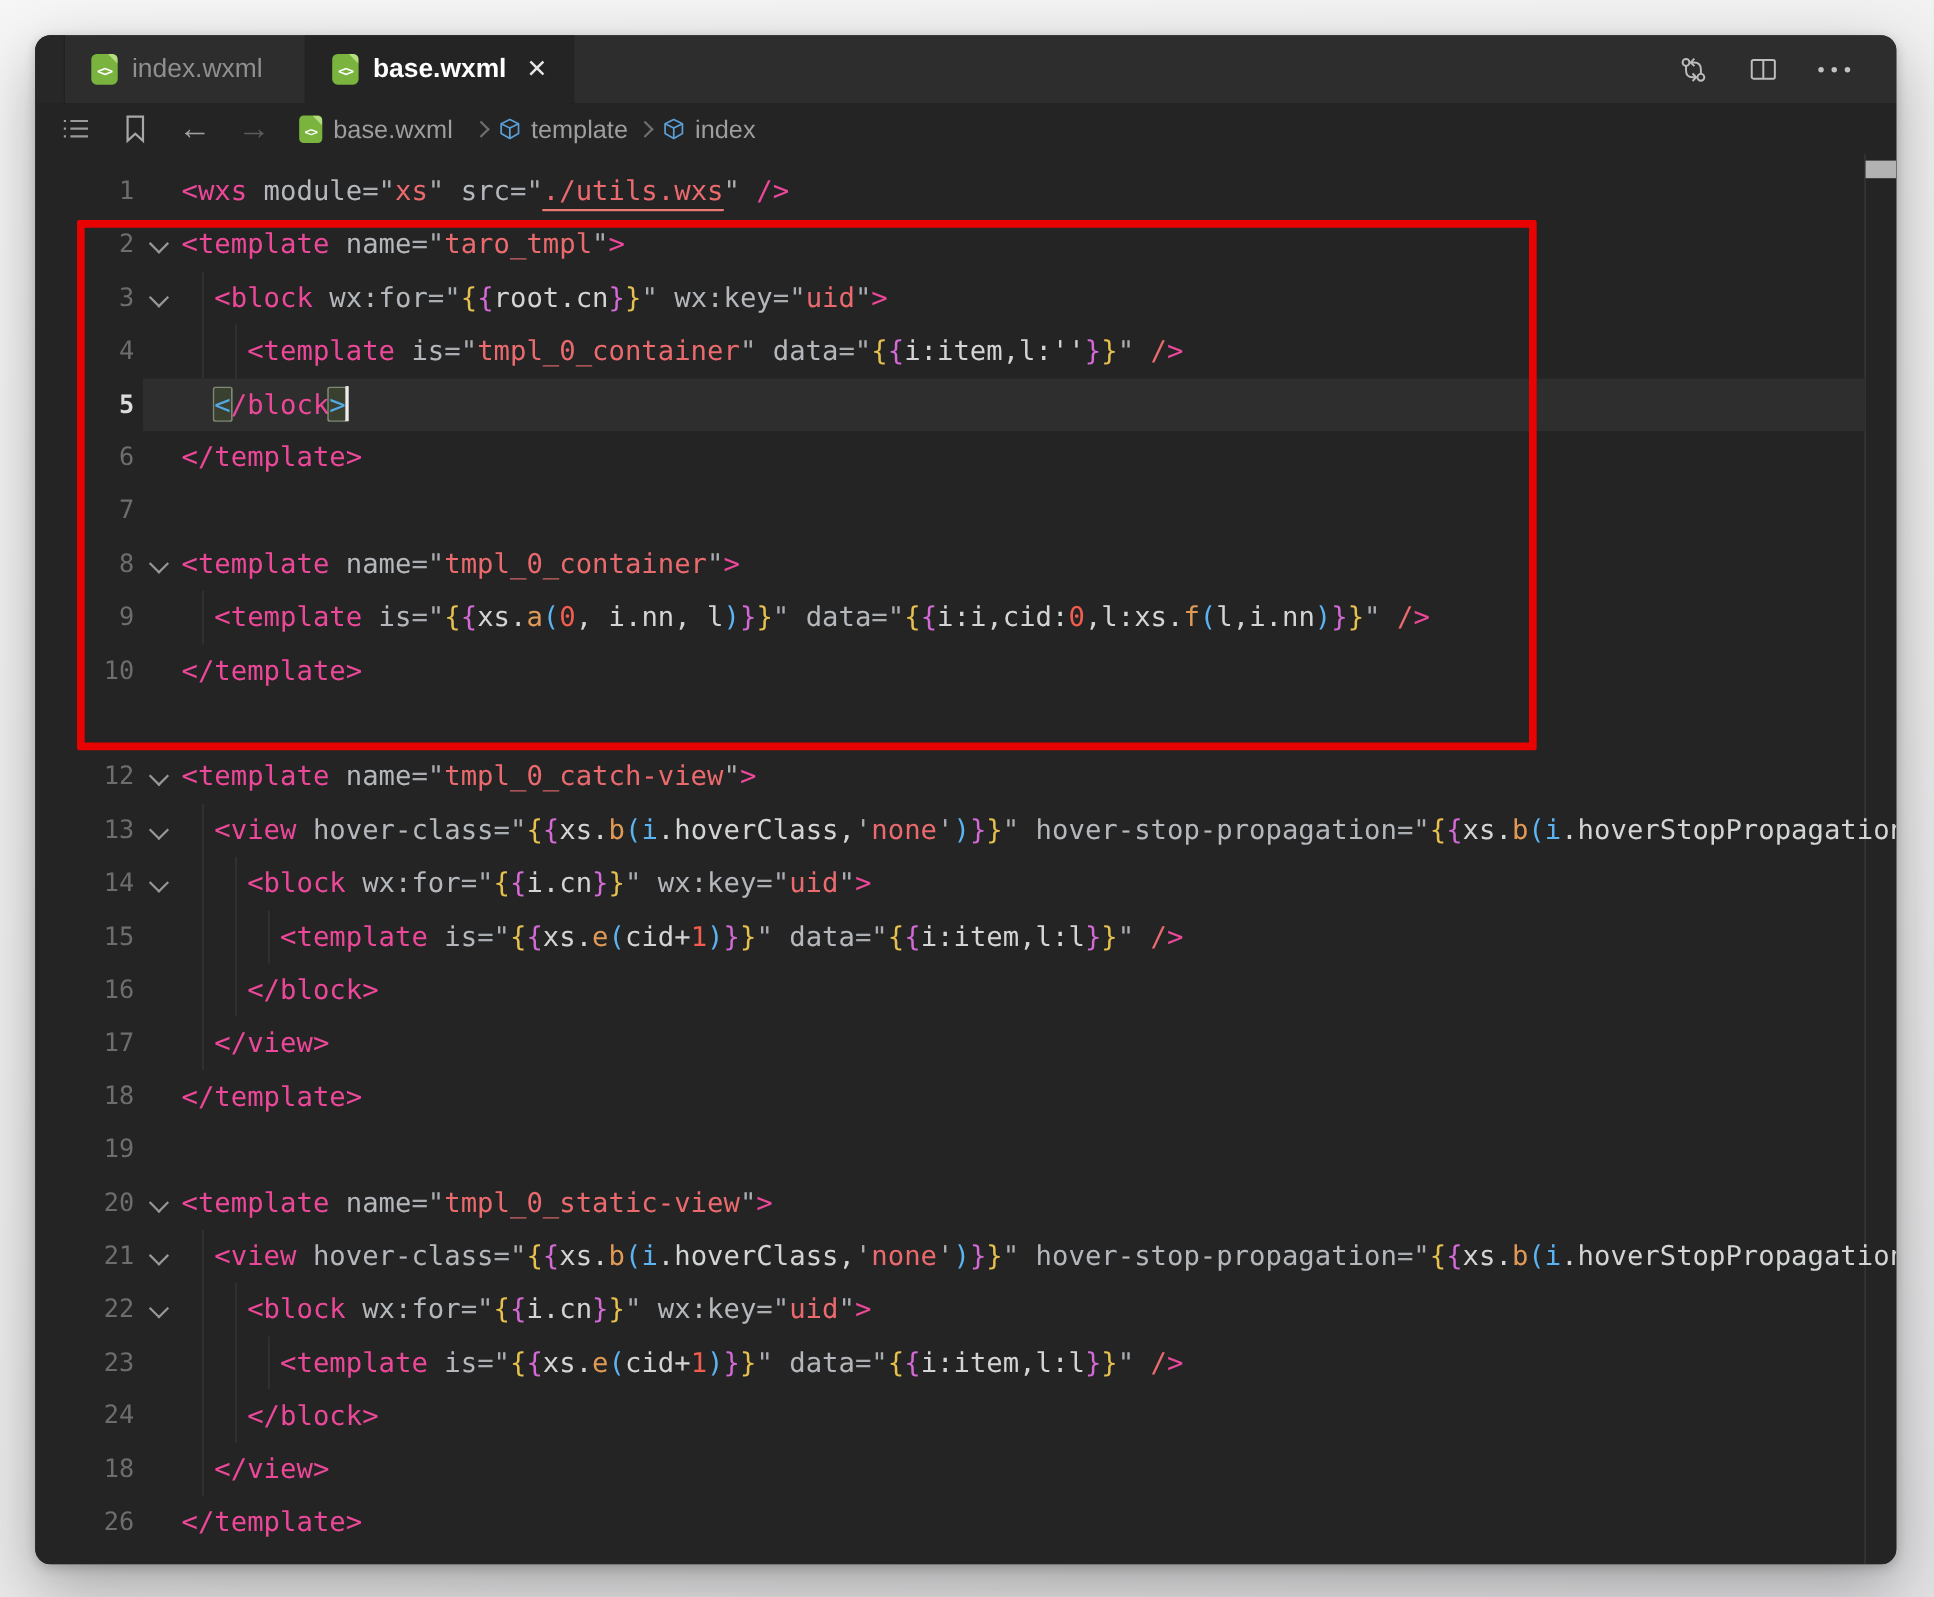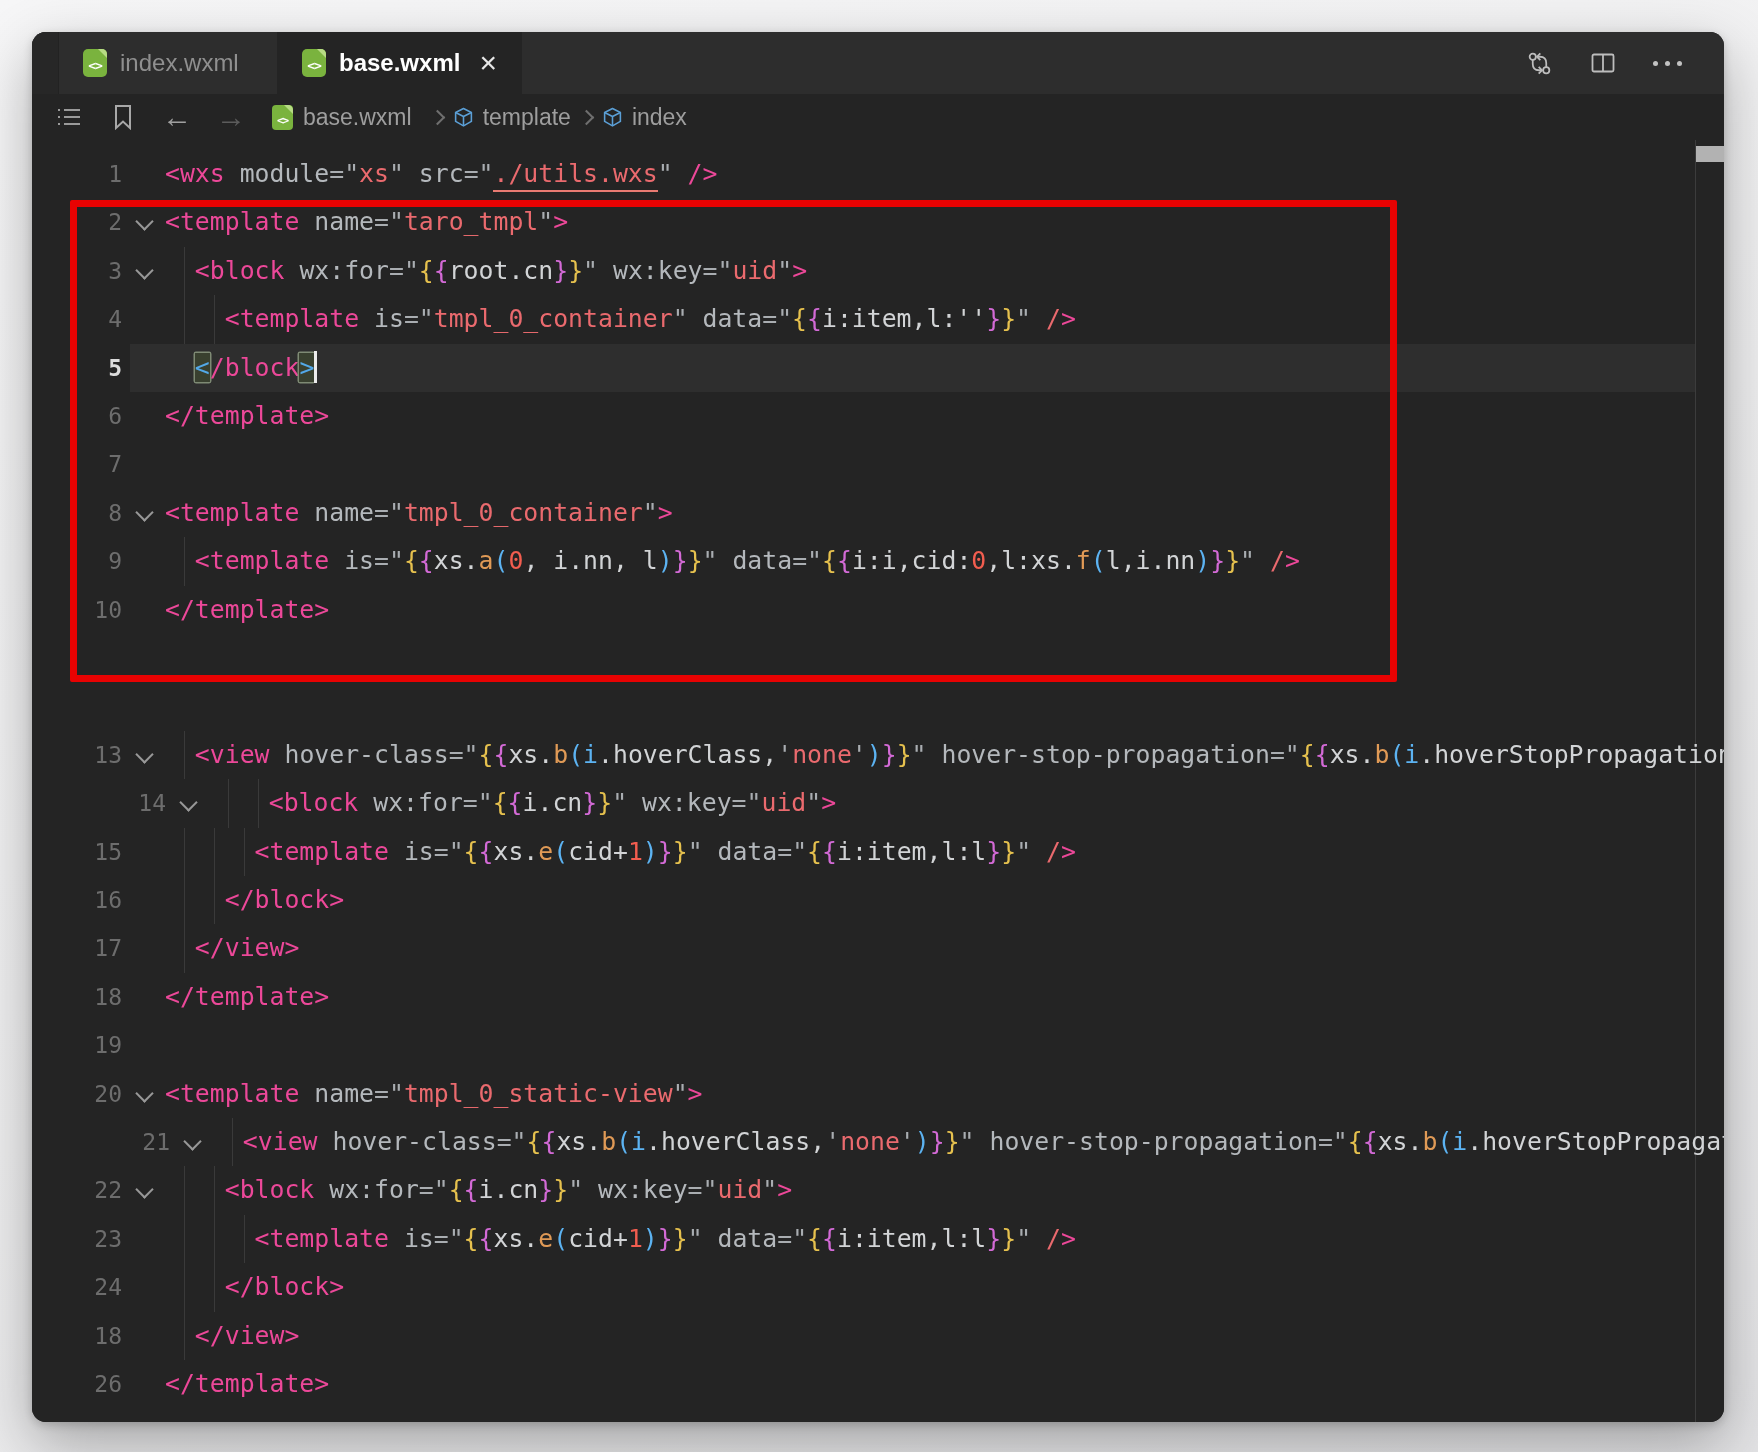--- a/index.html
+++ b/index.html
@@ -212,27 +212,32 @@
       </div>
       <div class="line" style="top: 397.2px;">
         <div class="guide" style="left: 152px;"></div>
         <div class="ln">9</div>
         <span class="code"><span class="tk-w">  </span><span class="tk-t">&lt;template</span><span class="tk-w"> </span><span class="tk-a">is</span><span class="tk-q">="</span><span class="tk-y">{</span><span class="tk-m">{</span><span class="tk-w">xs.</span><span class="tk-fn">a</span><span class="tk-p">(</span><span class="tk-n">0</span><span class="tk-w">, i.nn, l</span><span class="tk-p">)</span><span class="tk-m">}</span><span class="tk-y">}</span><span class="tk-q">"</span><span class="tk-w"> </span><span class="tk-a">data</span><span class="tk-q">="</span><span class="tk-y">{</span><span class="tk-m">{</span><span class="tk-w">i:i,cid:</span><span class="tk-n">0</span><span class="tk-w">,l:xs.</span><span class="tk-fn">f</span><span class="tk-p">(</span><span class="tk-w">l,i.nn</span><span class="tk-p">)</span><span class="tk-m">}</span><span class="tk-y">}</span><span class="tk-q">"</span><span class="tk-w"> </span><span class="tk-sl">/</span><span class="tk-t">&gt;</span></span>
       </div>
       <div class="line" style="top: 445.6px;">
         <div class="ln">10</div>
         <span class="code"><span class="tk-t">&lt;/template&gt;</span></span>
       </div>
+      <div class="line" style="top: 542.4px;">
+        <div class="ln">12</div>
+        <div class="chev"></div>
+        <span class="code"><span class="tk-t">&lt;template</span><span class="tk-w"> </span><span class="tk-a">name</span><span class="tk-q">="</span><span class="tk-s">tmpl_0_catch-view</span><span class="tk-q">"</span><span class="tk-t">&gt;</span></span>
+      </div>
       <div class="line" style="top: 590.8px;">
         <div class="guide" style="left: 152px;"></div>
         <div class="ln">13</div>
         <div class="chev"></div>
         <span class="code"><span class="tk-w">  </span><span class="tk-t">&lt;view</span><span class="tk-w"> </span><span class="tk-a">hover-class</span><span class="tk-q">="</span><span class="tk-y">{</span><span class="tk-m">{</span><span class="tk-w">xs.</span><span class="tk-fn">b</span><span class="tk-p">(</span><span class="tk-i">i</span><span class="tk-w">.hoverClass,</span><span class="tk-q">'</span><span class="tk-s">none</span><span class="tk-q">'</span><span class="tk-p">)</span><span class="tk-m">}</span><span class="tk-y">}</span><span class="tk-q">"</span><span class="tk-w"> </span><span class="tk-a">hover-stop-propagation</span><span class="tk-q">="</span><span class="tk-y">{</span><span class="tk-m">{</span><span class="tk-w">xs.</span><span class="tk-fn">b</span><span class="tk-p">(</span><span class="tk-i">i</span><span class="tk-w">.hoverStopPropagation,</span></span>
       </div>
-      <div class="line" style="top: 639.2px; margin-left: 44px;">
+      <div class="line" style="top: 639.2px;">
         <div class="guide" style="left: 152px;"></div>
         <div class="guide" style="left: 182px;"></div>
         <div class="ln">14</div>
         <div class="chev"></div>
         <span class="code"><span class="tk-w">    </span><span class="tk-t">&lt;block</span><span class="tk-w"> </span><span class="tk-a">wx:for</span><span class="tk-q">="</span><span class="tk-y">{</span><span class="tk-m">{</span><span class="tk-w">i.cn</span><span class="tk-m">}</span><span class="tk-y">}</span><span class="tk-q">"</span><span class="tk-w"> </span><span class="tk-a">wx:key</span><span class="tk-q">="</span><span class="tk-s">uid</span><span class="tk-q">"</span><span class="tk-t">&gt;</span></span>
       </div>
       <div class="line" style="top: 687.6px;">
         <div class="guide" style="left: 152px;"></div>
         <div class="guide" style="left: 182px;"></div>
         <div class="guide" style="left: 212px;"></div>
@@ -256,21 +261,21 @@
       </div>
       <div class="line" style="top: 881.2px;">
         <div class="ln">19</div>
         <span class="code"></span>
       </div>
       <div class="line" style="top: 929.6px;">
         <div class="ln">20</div>
         <div class="chev"></div>
         <span class="code"><span class="tk-t">&lt;template</span><span class="tk-w"> </span><span class="tk-a">name</span><span class="tk-q">="</span><span class="tk-s">tmpl_0_static-view</span><span class="tk-q">"</span><span class="tk-t">&gt;</span></span>
       </div>
-      <div class="line" style="top: 978px; margin-left: 48px;">
+      <div class="line" style="top: 978px;">
         <div class="guide" style="left: 152px;"></div>
         <div class="ln">21</div>
         <div class="chev"></div>
         <span class="code"><span class="tk-w">  </span><span class="tk-t">&lt;view</span><span class="tk-w"> </span><span class="tk-a">hover-class</span><span class="tk-q">="</span><span class="tk-y">{</span><span class="tk-m">{</span><span class="tk-w">xs.</span><span class="tk-fn">b</span><span class="tk-p">(</span><span class="tk-i">i</span><span class="tk-w">.hoverClass,</span><span class="tk-q">'</span><span class="tk-s">none</span><span class="tk-q">'</span><span class="tk-p">)</span><span class="tk-m">}</span><span class="tk-y">}</span><span class="tk-q">"</span><span class="tk-w"> </span><span class="tk-a">hover-stop-propagation</span><span class="tk-q">="</span><span class="tk-y">{</span><span class="tk-m">{</span><span class="tk-w">xs.</span><span class="tk-fn">b</span><span class="tk-p">(</span><span class="tk-i">i</span><span class="tk-w">.hoverStopPropagation,</span></span>
       </div>
       <div class="line" style="top: 1026.4px;">
         <div class="guide" style="left: 152px;"></div>
         <div class="guide" style="left: 182px;"></div>
         <div class="ln">22</div>
         <div class="chev"></div>

